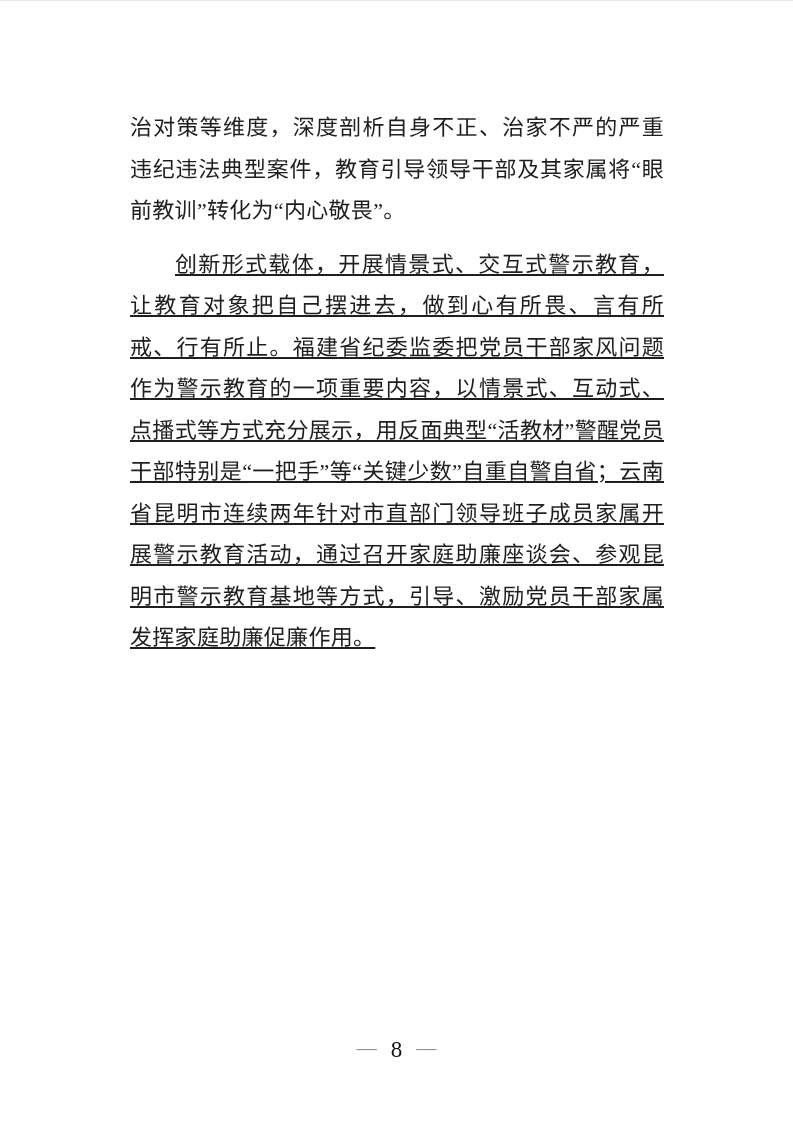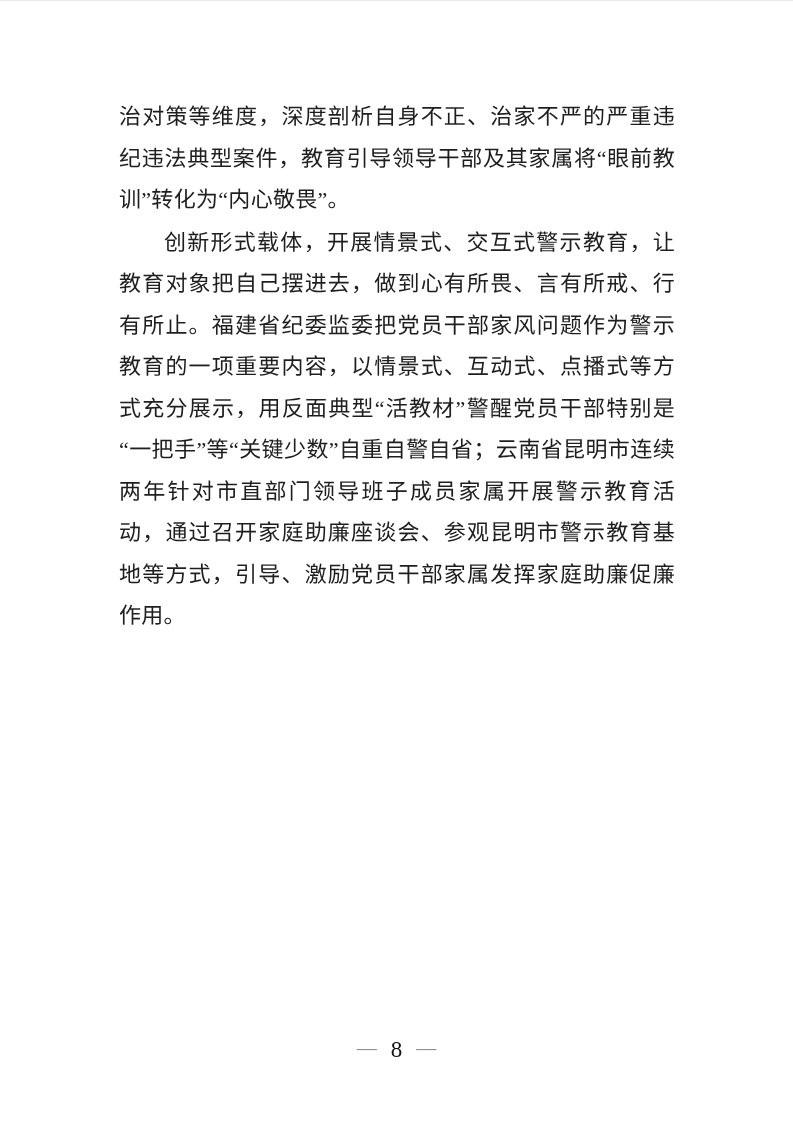--- a/index.html
+++ b/index.html
@@ -18,31 +18,32 @@
     font-family: "Liberation Serif", "DejaVu Serif", serif;
   }
   .body-text {
     position: absolute;
     left: 118px;
     top: 94px;
     width: 558px;
     color: #1e1e1e;
   }
   .para {
-    margin: 1px;
+    margin: 12px;
     padding: 0;
     font-size: 22px;
     line-height: 41.5px;
     letter-spacing: 0.3px;
     text-align: justify;
     text-justify: inter-character;
     word-break: break-all;
   }
   .para.indent {
     text-indent: 45px;
+    text-decoration: underline;
   }
   .footer {
     position: absolute;
     left: 0;
     right: 0;
     top: 1036px;
     text-align: center;
     font-size: 21px;
     color: #1c1c1c;
     white-space: nowrap;

